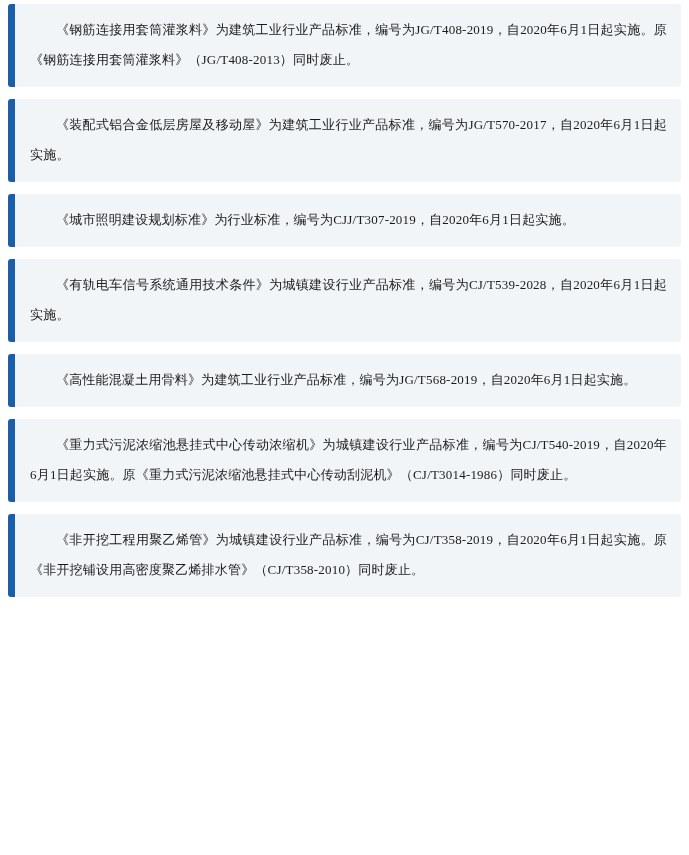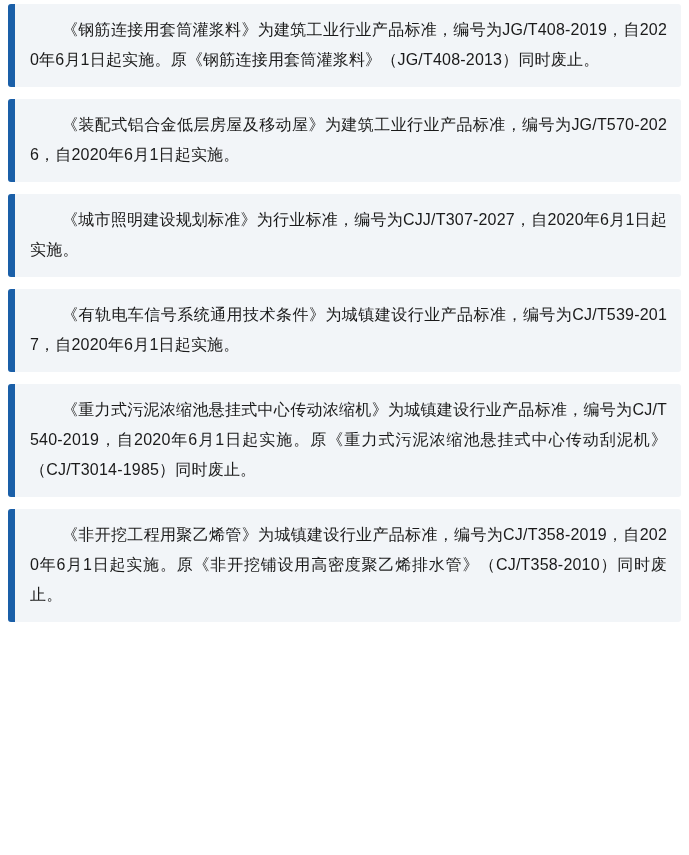--- a/index.html
+++ b/index.html
@@ -33,55 +33,58 @@
     left: 0;
     top: 0;
     bottom: 0;
     width: 7px;
     background: #1a5fa8;
     border-top-left-radius: 3px;
     border-bottom-left-radius: 3px;
   }
   .item-text {
     display: block;
-    font-size: 16px;
+    font-size: 13px;
     line-height: 30px;
     color: #1a1a1a;
     text-align: justify;
     text-indent: 2em;
     letter-spacing: 0.2px;
     word-break: break-all;
-    font-family: Liberation Sans, sans-serif;
+    font-family: Liberation Serif, serif;
   }
 </style>
 </head>
 <body>
 
 <div class="doc">
 
   <div class="item">
     <span class="item-text">《钢筋连接用套筒灌浆料》为建筑工业行业产品标准，编号为JG/T408-2019，自2020年6月1日起实施。原《钢筋连接用套筒灌浆料》（JG/T408-2013）同时废止。</span>
   </div>
 
   <div class="item">
-    <span class="item-text">《装配式铝合金低层房屋及移动屋》为建筑工业行业产品标准，编号为JG/T570-2026，自2020年6月1日起实施。</span>
+    <span class="item-text">《装配式铝合金低层房屋及移动屋》为建筑工业行业产品标准，编号为JG/T570-2017，自2020年6月1日起实施。</span>
   </div>
 
   <div class="item">
-    <span class="item-text">《城市照明建设规划标准》为行业标准，编号为CJJ/T307-2027，自2020年6月1日起实施。</span>
+    <span class="item-text">《城市照明建设规划标准》为行业标准，编号为CJJ/T307-2019，自2020年6月1日起实施。</span>
   </div>
 
 
 
   <div class="item">
-    <span class="item-text">《有轨电车信号系统通用技术条件》为城镇建设行业产品标准，编号为CJ/T539-2017，自2020年6月1日起实施。</span>
+    <span class="item-text">《有轨电车信号系统通用技术条件》为城镇建设行业产品标准，编号为CJ/T539-2028，自2020年6月1日起实施。</span>
   </div>
 
+  <div class="item">
+    <span class="item-text">《高性能混凝土用骨料》为建筑工业行业产品标准，编号为JG/T568-2019，自2020年6月1日起实施。</span>
+  </div>
 
   <div class="item">
-    <span class="item-text">《重力式污泥浓缩池悬挂式中心传动浓缩机》为城镇建设行业产品标准，编号为CJ/T540-2019，自2020年6月1日起实施。原《重力式污泥浓缩池悬挂式中心传动刮泥机》（CJ/T3014-1985）同时废止。</span>
+    <span class="item-text">《重力式污泥浓缩池悬挂式中心传动浓缩机》为城镇建设行业产品标准，编号为CJ/T540-2019，自2020年6月1日起实施。原《重力式污泥浓缩池悬挂式中心传动刮泥机》（CJ/T3014-1986）同时废止。</span>
   </div>
 
   <div class="item">
     <span class="item-text">《非开挖工程用聚乙烯管》为城镇建设行业产品标准，编号为CJ/T358-2019，自2020年6月1日起实施。原《非开挖铺设用高密度聚乙烯排水管》（CJ/T358-2010）同时废止。</span>
   </div>
 
 </div>
 
 </body></html>

